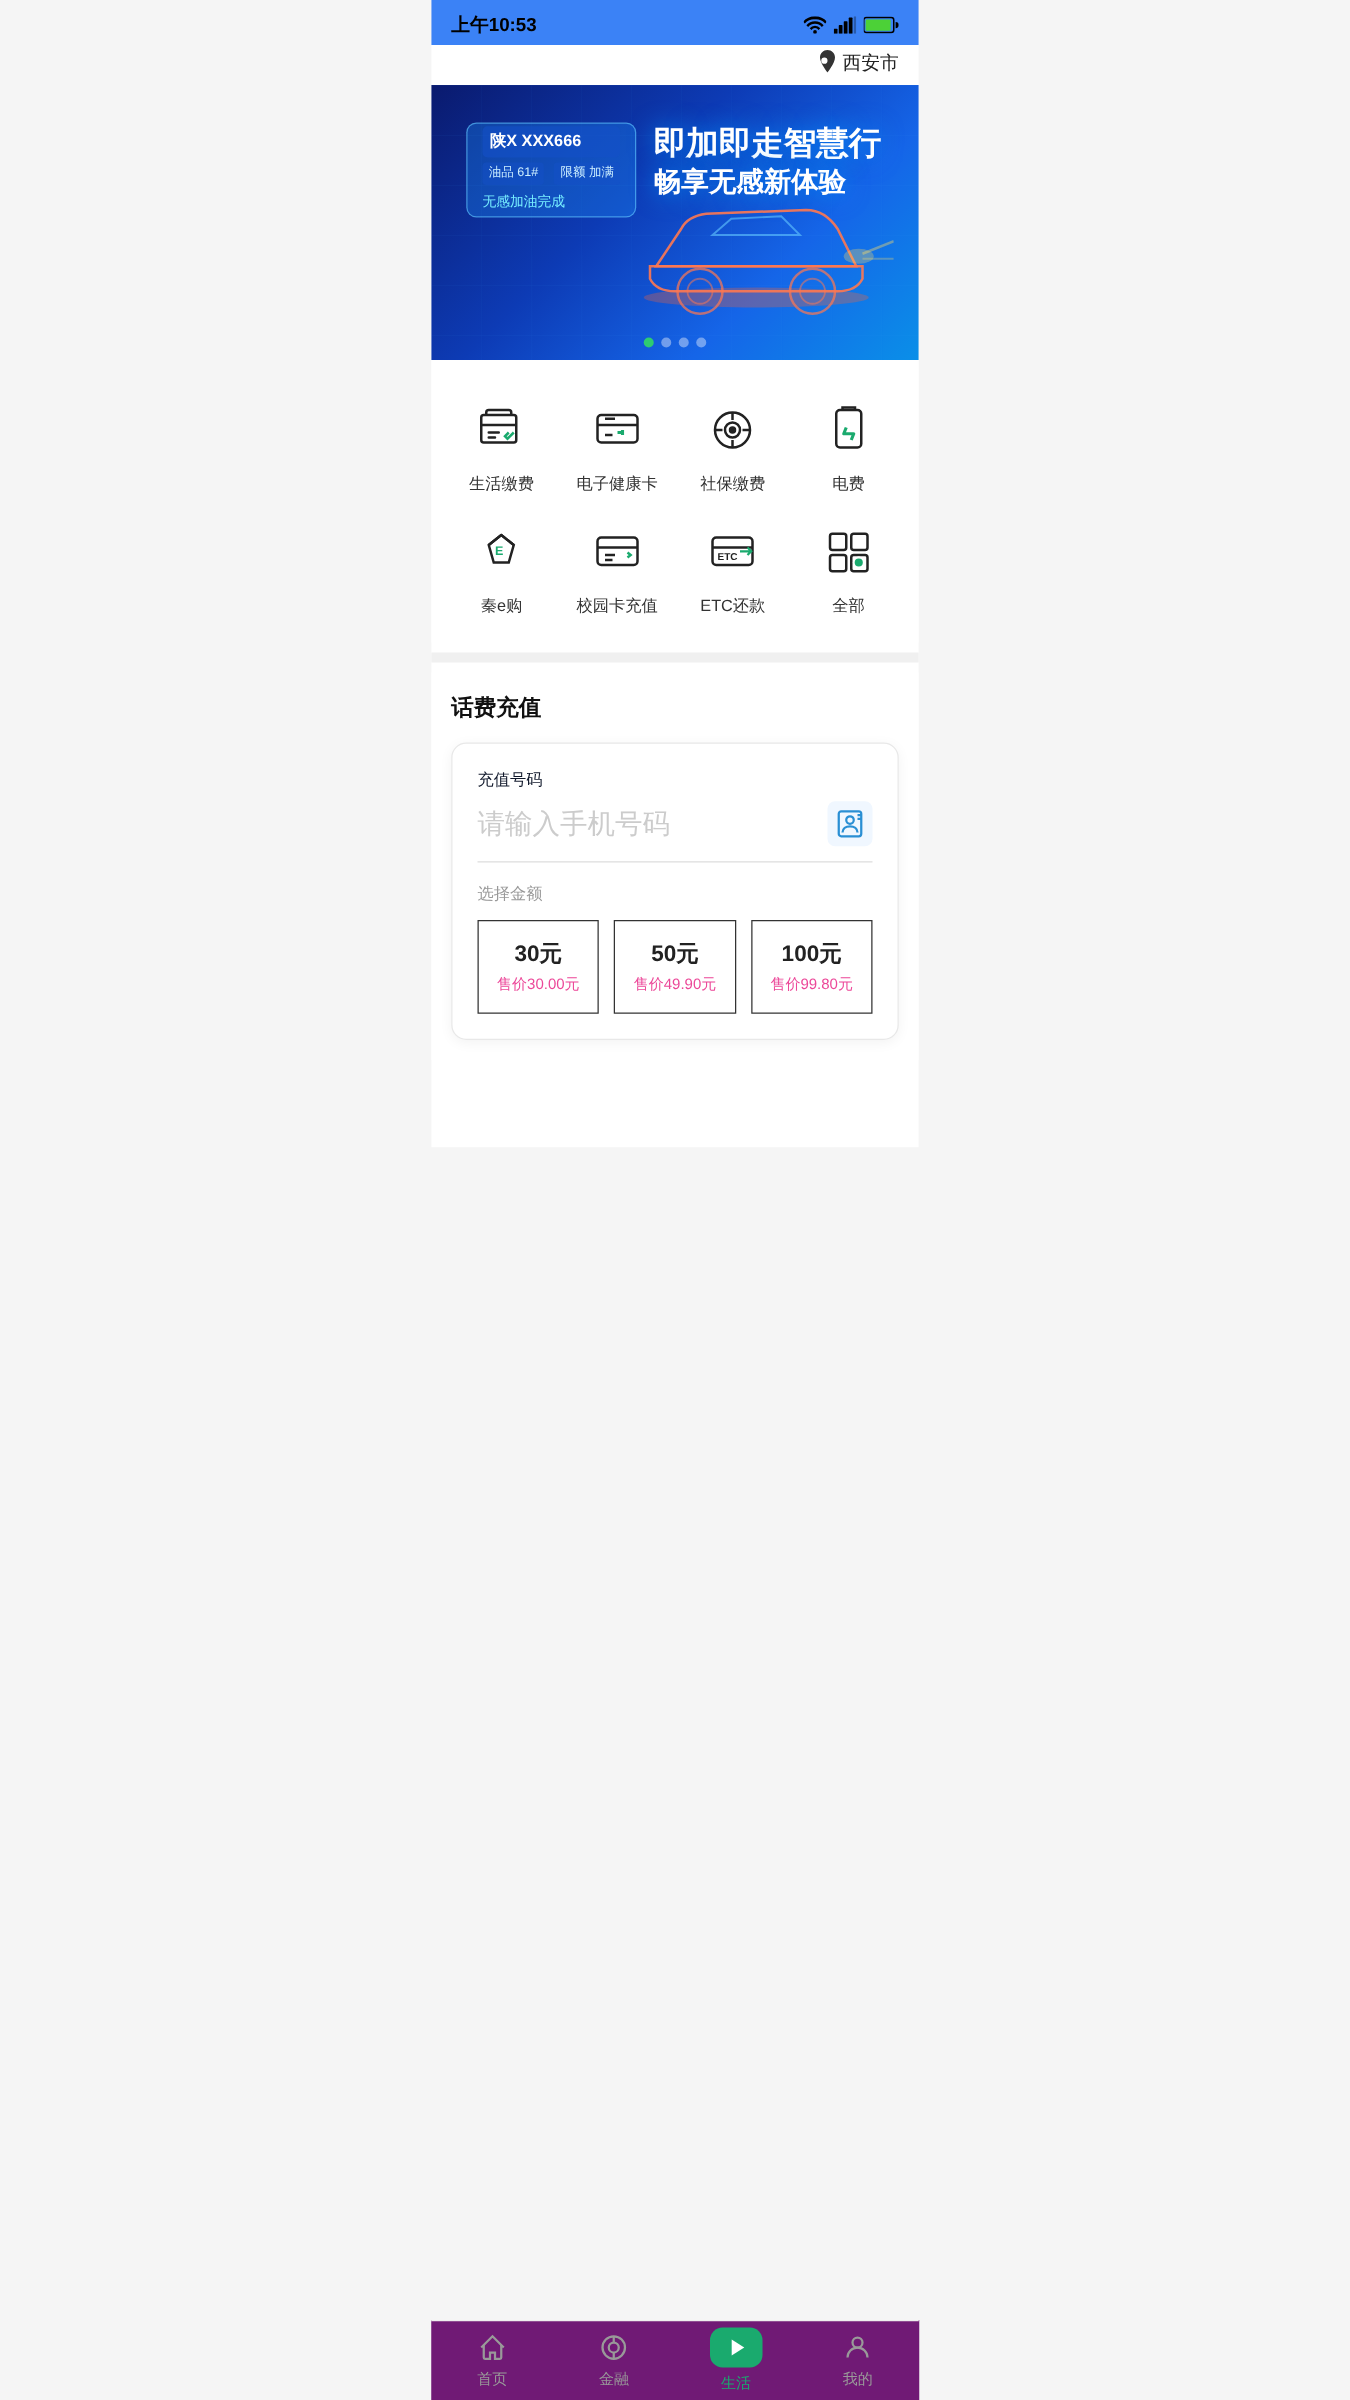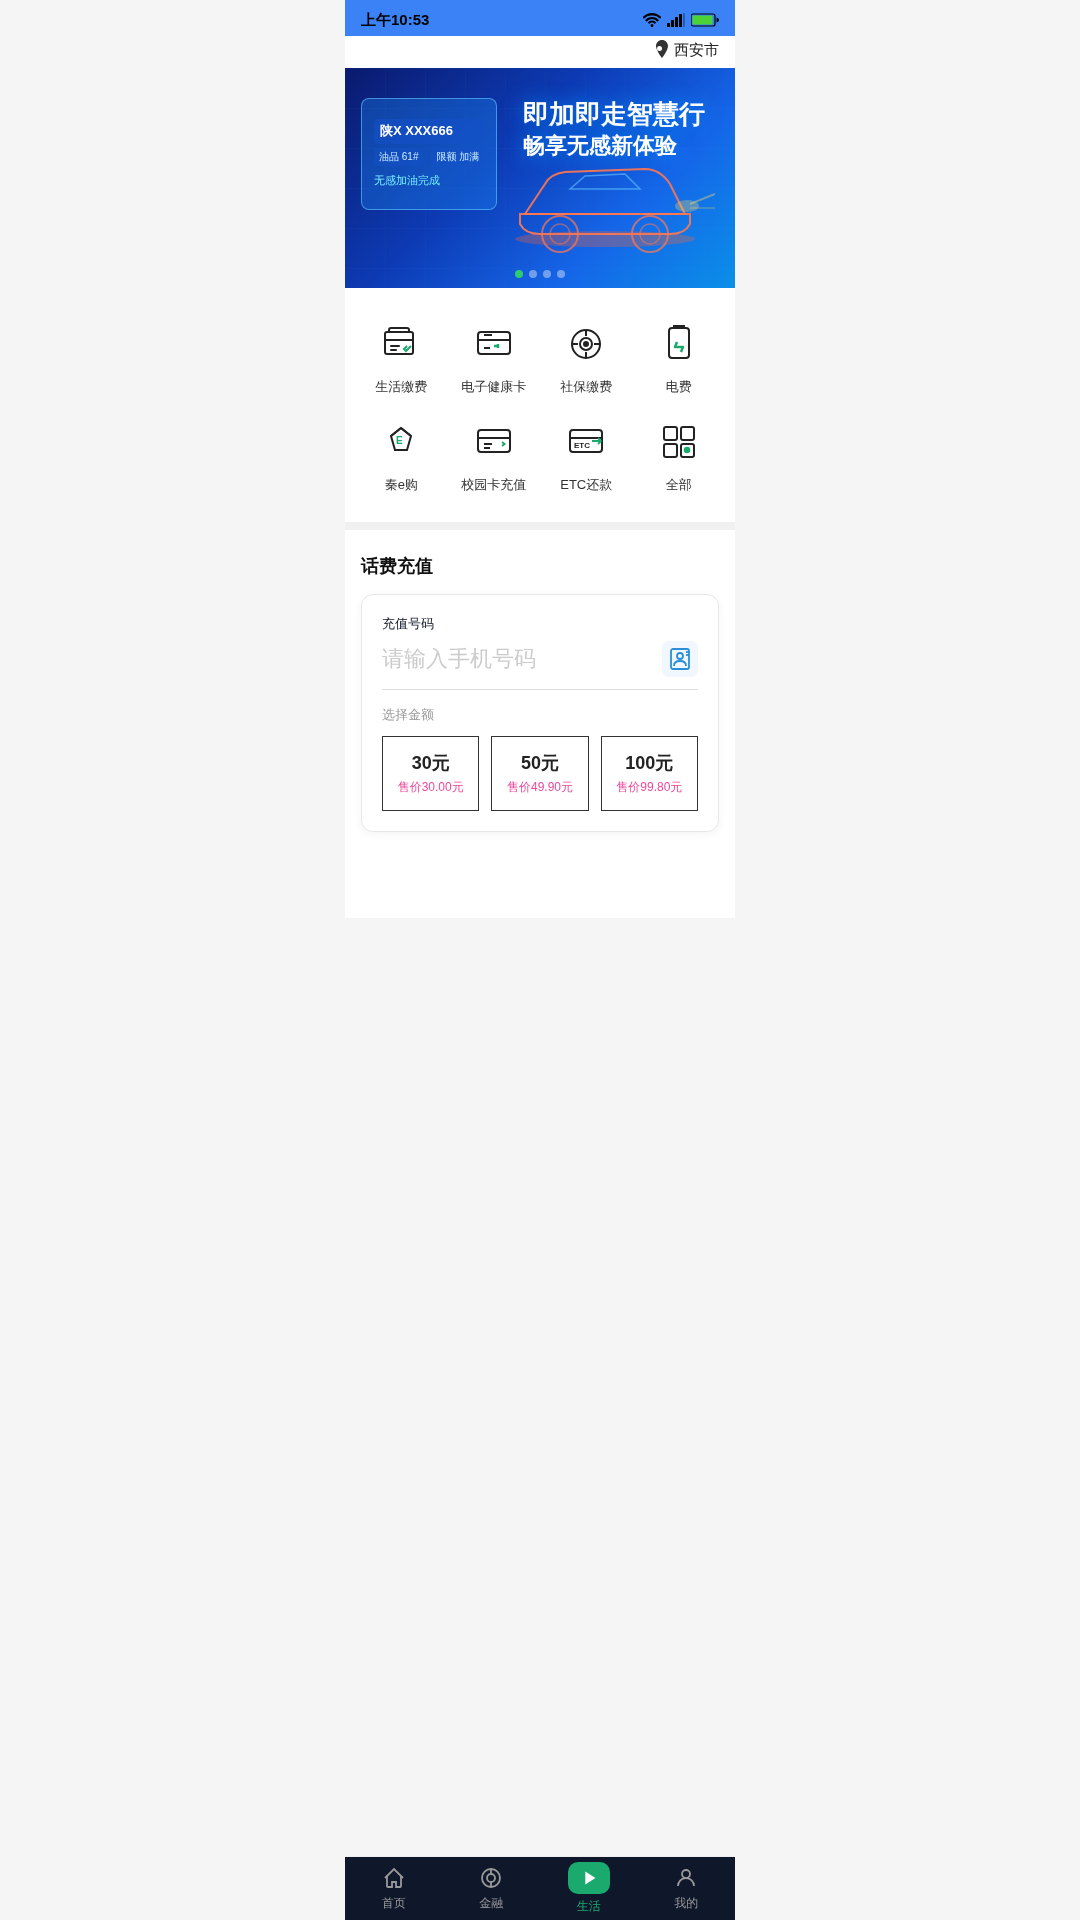--- a/index.html
+++ b/index.html
@@ -83,26 +83,26 @@
       text-shadow: 0 0 20px rgba(0,150,255,0.8);
     }
     
     .banner-car {
       position: absolute;
       right: 20px;
       bottom: 30px;
     }
     .banner-card {
       position: absolute;
-      left: 16px;
+      left: 28px;
       top: 30px;
       background: rgba(30, 150, 255, 0.3);
       border: 1px solid rgba(100, 200, 255, 0.6);
       border-radius: 8px;
-      padding: 20px 12px;
+      padding: 2px 12px;
       color: #aee9ff;
       font-size: 11px;
       line-height: 1.6;
     }
     .banner-card .plate {
       font-size: 13px;
       font-weight: 600;
       color: #fff;
       background: rgba(20,80,200,0.6);
       border-radius: 4px;
@@ -259,21 +259,21 @@
       margin-top: 4px;
     }
 
     
     .bottom-nav {
       position: fixed;
       bottom: 0;
       left: 50%;
       transform: translateX(-50%);
       width: 390px;
-      background: #0f172a;
+      background: #701a75;
       border-top: 1px solid #eee;
       display: flex;
       height: 64px;
     }
     .nav-item {
       flex: 1;
       display: flex;
       flex-direction: column;
       align-items: center;
       justify-content: center;

